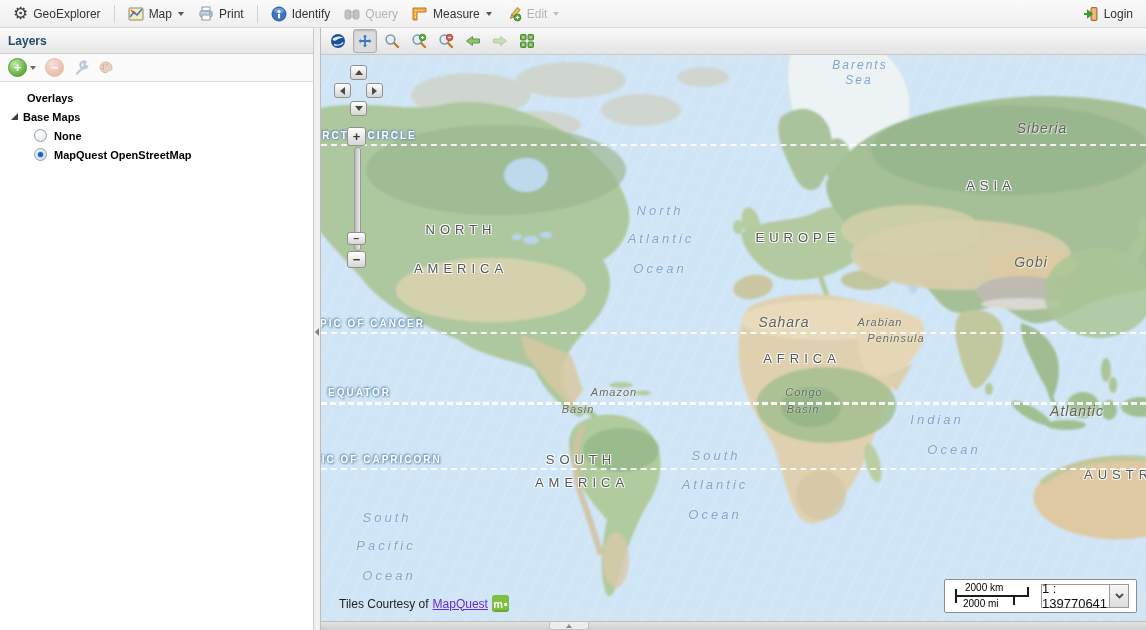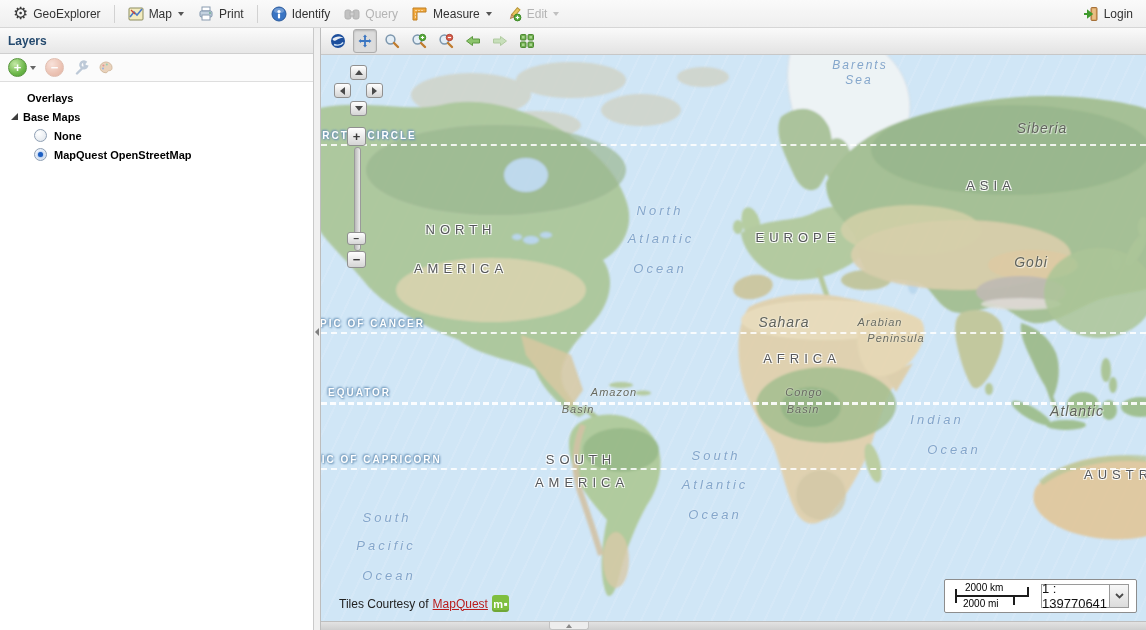--- a/index.html
+++ b/index.html
@@ -112,21 +112,21 @@
   .sb-km{position:absolute;left:12px;top:2px;font-size:10px;color:#000;}
   .sb-mi{position:absolute;left:10px;top:18px;font-size:10px;color:#000;}
   .scale-combo{position:absolute;left:96px;top:4px;width:88px;height:24px;box-sizing:border-box;
     background:#fff;border:1px solid #9a9a9a;display:flex;}
   .combo-value{flex:1;font-size:13px;color:#111;display:flex;align-items:center;justify-content:center;}
   .combo-trigger{width:18px;border-left:1px solid #9a9a9a;
     background:linear-gradient(#f7f7f7,#dcdcdc);display:flex;align-items:center;justify-content:center;}
   
   .attribution{position:absolute;z-index:6;left:18px;top:540px;font-size:12px;color:#222;
     display:flex;align-items:center;gap:4px;}
-  .attribution a{color:#b91c1c;text-decoration:underline;}
+  .attribution a{color:#6d28d9;text-decoration:underline;}
   .mq-logo{display:inline-flex;width:17px;height:17px;border-radius:3px;background:#7fbf3f;
     color:#fff;font-size:11px;font-weight:bold;align-items:center;justify-content:center;
     box-shadow:inset 0 -2px 0 rgba(0,0,0,.12);}
   .mq-logo sup{font-size:6px;margin-left:1px;}
   
   .south-strip{height:8px;background:linear-gradient(#e3e3e3,#cfcfcf);
     border-top:1px solid #bfbfbf;position:relative;}
   .south-handle{position:absolute;left:228px;top:0;width:38px;height:7px;background:#ededed;
     border:1px solid #c2c2c2;border-top:none;border-radius:0 0 3px 3px;
     display:flex;align-items:center;justify-content:center;}

